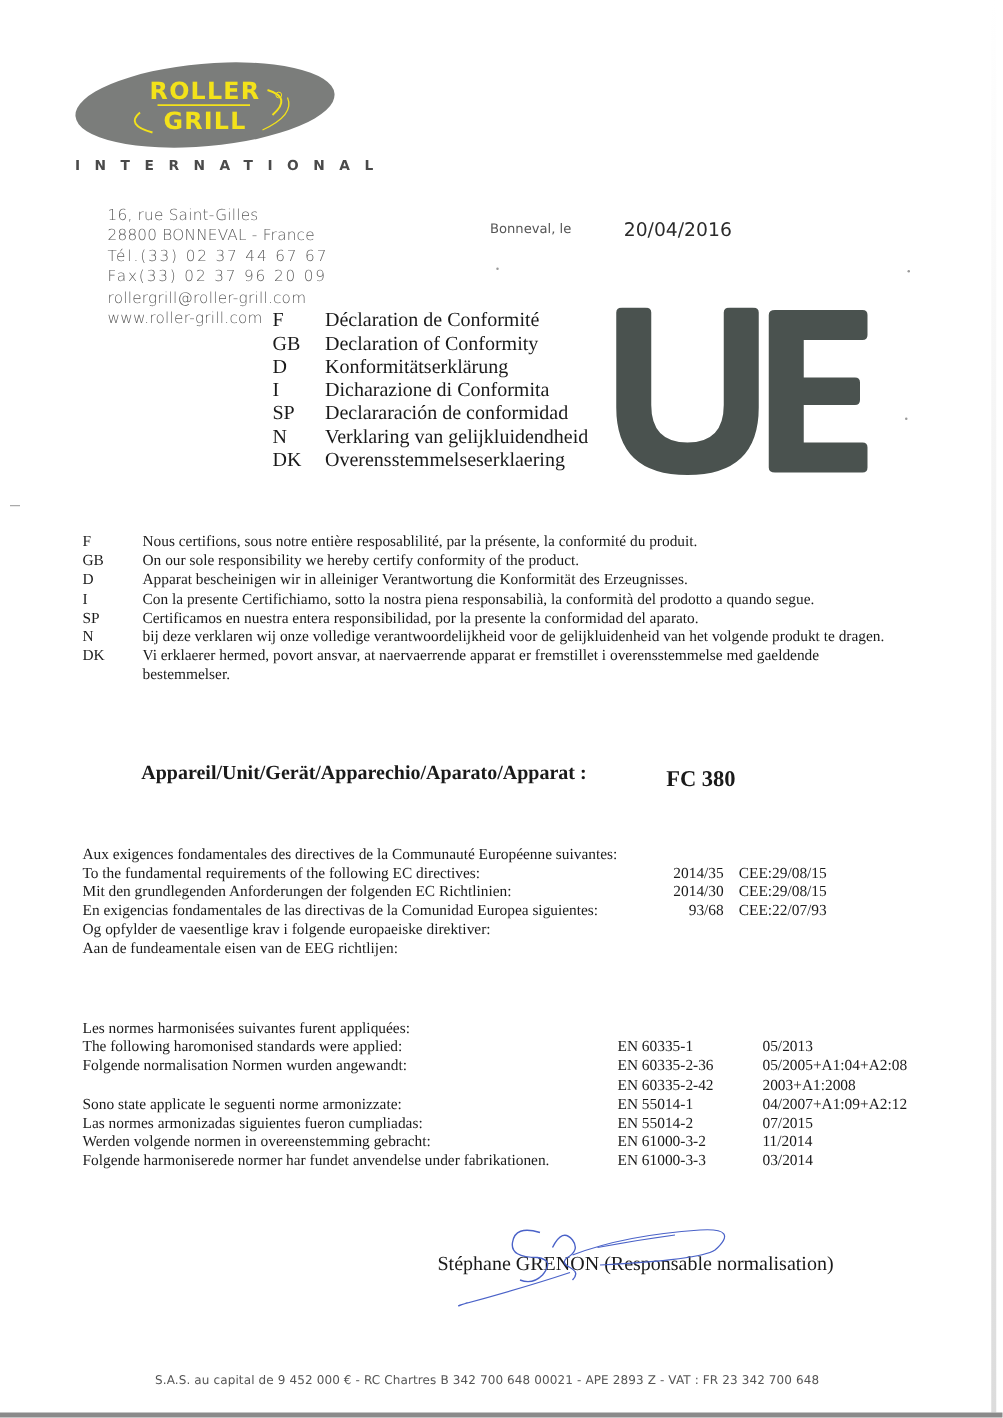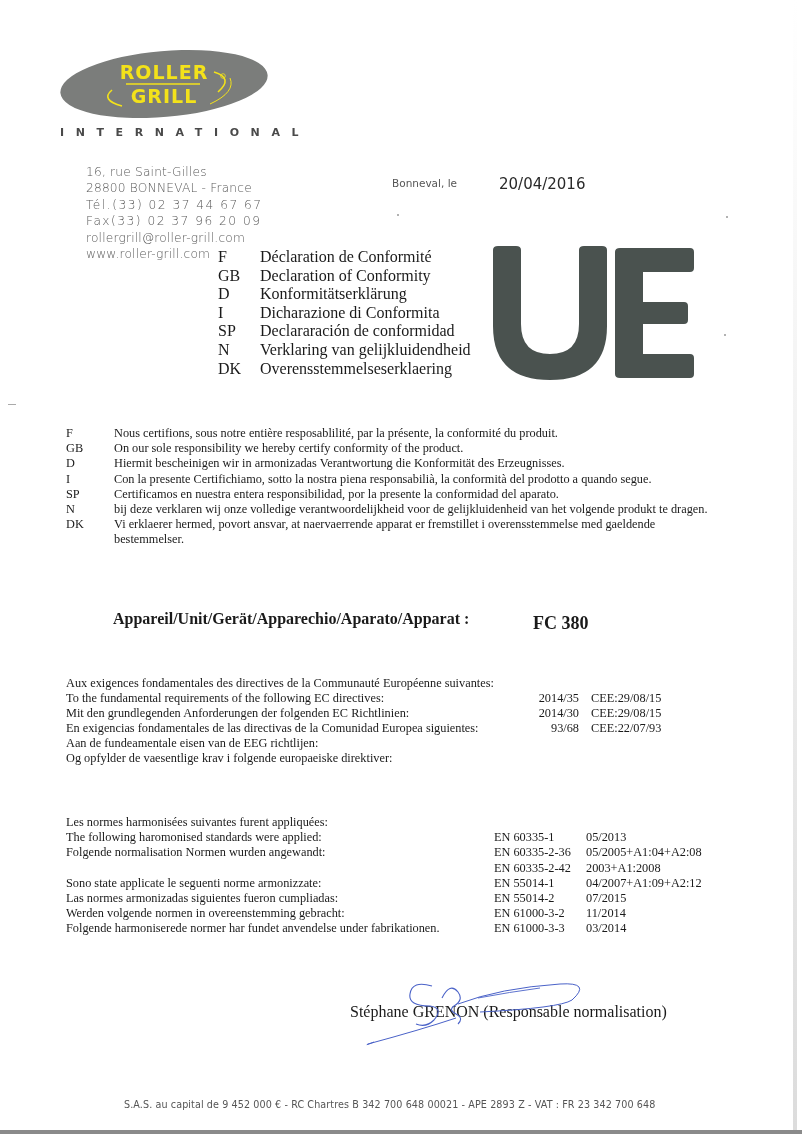--- a/index.html
+++ b/index.html
@@ -39,21 +39,21 @@
     
     .dir { left: 66px; top: 676px; font-size: 12.3px; line-height: 15px; width: 660px; }
     .dir .row { position: relative; height: 15px; white-space: nowrap; }
     .dir .num { position: absolute; right: 147px; top: 0; text-align: left; }
     .dir .cee { position: absolute; left: 525px; top: 0; }
 
     
     .std { left: 66px; top: 815px; font-size: 12.3px; line-height: 15.2px; width: 700px; }
     .std .row { position: relative; height: 15.2px; white-space: nowrap; }
     .std .en { position: absolute; left: 428px; top: 0; }
-    .std .ver { position: absolute; left: 520px; top: 0; }
+    .std .ver { position: absolute; left: 544px; top: 0; }
 
     .sig { left: 350px; top: 1003px; font-size: 16px; white-space: nowrap; }
     .sigsvg { left: 360px; top: 978px; width: 240px; height: 70px; }
 
     .footer { left: 124px; top: 1099px; font-size: 9.6px; color: #555; white-space: nowrap; letter-spacing: 0.1px; }
 
     .bottom-rule { left: 0; top: 1130px; width: 802px; height: 4px; background: #8a8a8a; }
     .right-rule { left: 793px; top: 0; width: 4px; height: 1130px; background: linear-gradient(#ffffff, #f2f2f2 40%, #dcdcdc); }
     .dash { left: 8px; top: 404px; width: 8px; height: 1px; background: #aaa; }
     .speck { width: 2px; height: 2px; background: #999; border-radius: 1px; }
@@ -127,21 +127,21 @@
   <div class="row">
       <span class="code">F</span>
       <span class="txt">Nous certifions, sous notre entière resposablilité, par la présente, la conformité du produit.</span>
     </div>
   <div class="row">
       <span class="code">GB</span>
       <span class="txt">On our sole responsibility we hereby certify conformity of the product.</span>
     </div>
   <div class="row">
       <span class="code">D</span>
-      <span class="txt">Hiermit bescheinigen wir in armonizadas Verantwortung die Konformität des Erzeugnisses.</span>
+      <span class="txt">Apparat bescheinigen wir in alleiniger Verantwortung die Konformität des Erzeugnisses.</span>
     </div>
   <div class="row">
       <span class="code">I</span>
       <span class="txt">Con la presente Certifichiamo, sotto la nostra piena responsabilià, la conformità del prodotto a quando segue.</span>
     </div>
   <div class="row">
       <span class="code">SP</span>
       <span class="txt">Certificamos en nuestra entera responsibilidad, por la presente la conformidad del aparato.</span>
     </div>
   <div class="row">
@@ -155,22 +155,22 @@
 </div>
 
 <div class="abs unit serif">Appareil/Unit/Gerät/Apparechio/Aparato/Apparat :</div>
 <div class="abs model serif">FC 380</div>
 
 <div class="abs dir serif">
   <div class="row"><span>Aux exigences fondamentales des directives de la Communauté Européenne suivantes:</span><span class="num"></span><span class="cee"></span></div>
   <div class="row"><span>To the fundamental requirements of the following EC directives:</span><span class="num">2014/35</span><span class="cee">CEE:29/08/15</span></div>
   <div class="row"><span>Mit den grundlegenden Anforderungen der folgenden EC Richtlinien:</span><span class="num">2014/30</span><span class="cee">CEE:29/08/15</span></div>
   <div class="row"><span>En exigencias fondamentales de las directivas de la Comunidad Europea siguientes:</span><span class="num">93/68</span><span class="cee">CEE:22/07/93</span></div>
+  <div class="row"><span>Og opfylder de vaesentlige krav i folgende europaeiske direktiver:</span><span class="num"></span><span class="cee"></span></div>
   <div class="row"><span>Aan de fundeamentale eisen van de EEG richtlijen:</span><span class="num"></span><span class="cee"></span></div>
-  <div class="row"><span>Og opfylder de vaesentlige krav i folgende europaeiske direktiver:</span><span class="num"></span><span class="cee"></span></div>
 </div>
 
 <div class="abs std serif">
   <div class="row"><span>Les normes harmonisées suivantes furent appliquées:</span><span class="en"></span><span class="ver"></span></div>
   <div class="row"><span>The following haromonised standards were applied:</span><span class="en">EN 60335-1</span><span class="ver">05/2013</span></div>
   <div class="row"><span>Folgende normalisation Normen wurden angewandt:</span><span class="en">EN 60335-2-36</span><span class="ver">05/2005+A1:04+A2:08</span></div>
   <div class="row"><span></span><span class="en">EN 60335-2-42</span><span class="ver">2003+A1:2008</span></div>
   <div class="row"><span>Sono state applicate le seguenti norme armonizzate:</span><span class="en">EN 55014-1</span><span class="ver">04/2007+A1:09+A2:12</span></div>
   <div class="row"><span>Las normes armonizadas siguientes fueron cumpliadas:</span><span class="en">EN 55014-2</span><span class="ver">07/2015</span></div>
   <div class="row"><span>Werden volgende normen in overeenstemming gebracht:</span><span class="en">EN 61000-3-2</span><span class="ver">11/2014</span></div>

